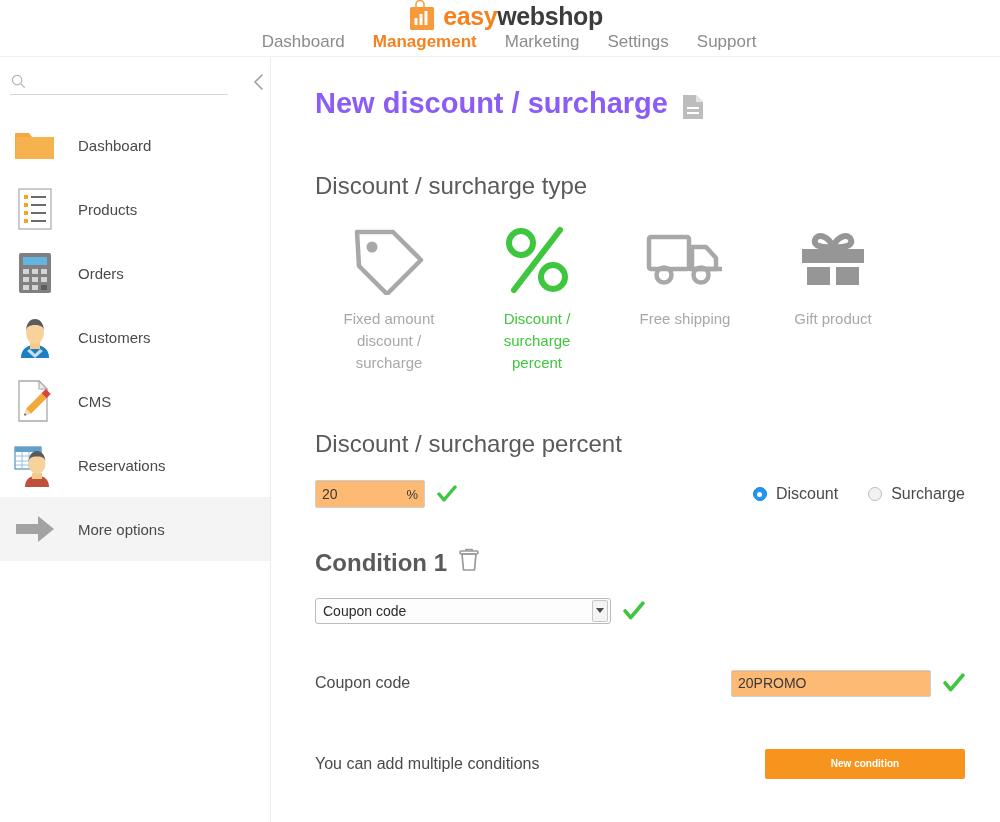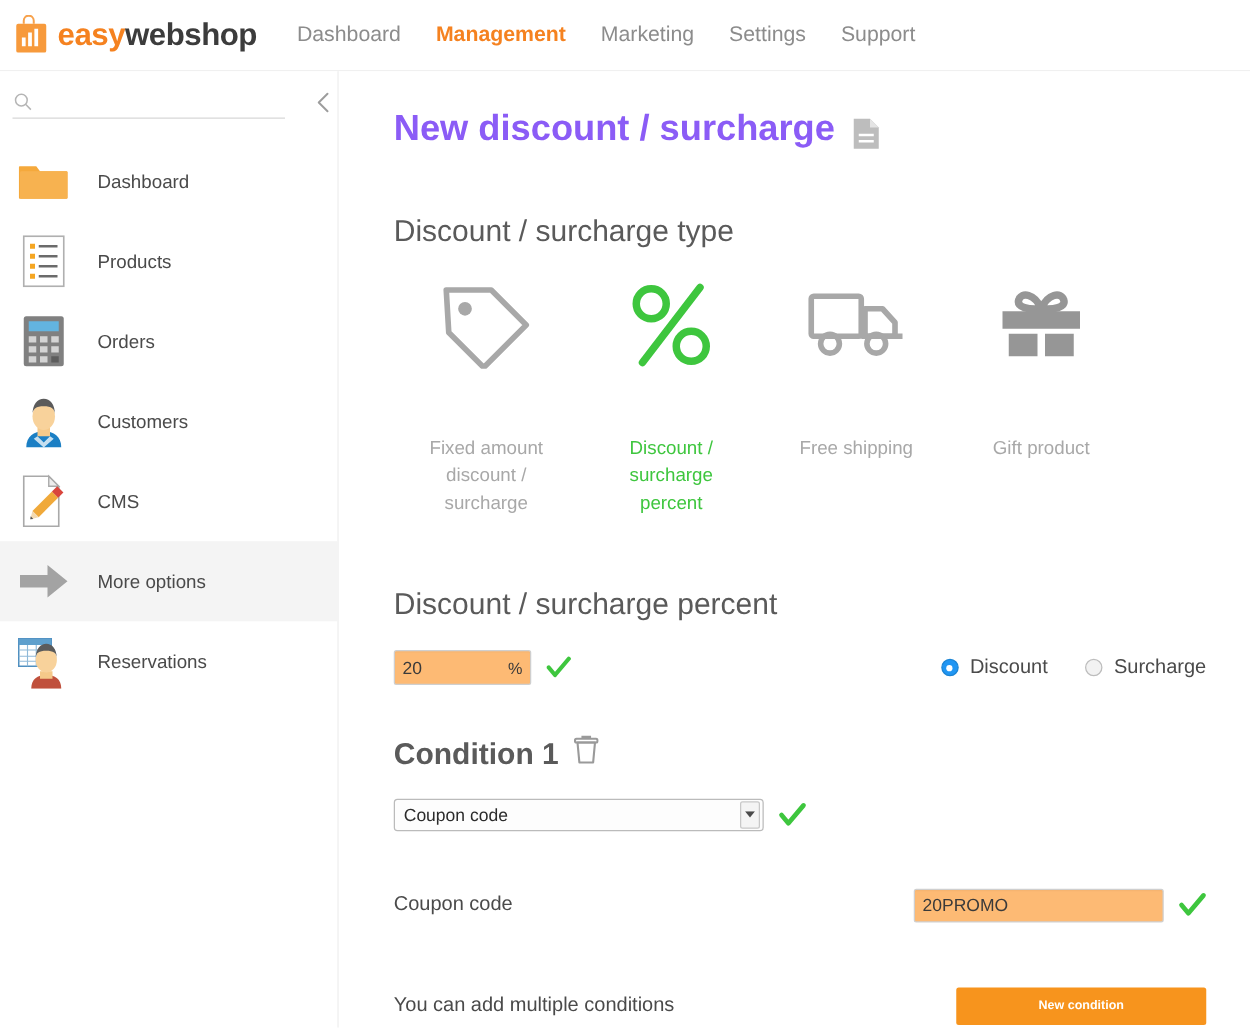--- a/index.html
+++ b/index.html
@@ -9,21 +9,21 @@
     background: #ffffff;
     font-family: "Liberation Sans", sans-serif;
     overflow: hidden;
   }
 
   
   #topbar {
     position: absolute; left: 0; top: 0; width: 1000px; height: 57px;
     background: #ffffff;
     border-bottom: 1px solid #f0f0f0;
-    display: flex; align-items: center;
+    display: flex; align-items: center; flex-direction: column;
   }
   #logo-wrap { display: flex; align-items: center; margin-left: 10px; }
   #logo-icon { width: 30px; height: 32px; display:block; }
   #logo-text {
     font-size: 25px; font-weight: bold; margin-left: 6px;
     letter-spacing: -0.4px;
   }
   #logo-text .easy { color: #f58220; }
   #logo-text .webshop { color: #3c3c3c; }
 
@@ -93,21 +93,21 @@
     font-size: 24px; color: #5a5a5a; font-weight: normal;
     margin-left: 44px;
   }
 
   
   #type-row {
     display: flex; margin-left: 44px; margin-top: 24px;
   }
   .type-card {
     width: 148px; display: flex; flex-direction: column;
-    align-items: center; cursor: pointer; gap: 40px;
+    align-items: center; cursor: pointer;
   }
   .type-card .t-ico {
     height: 72px; display: flex; align-items: center; justify-content: center;
   }
   .type-card .t-lbl {
     margin-top: 12px; font-size: 15px; color: #a8a8a8;
     text-align: center; line-height: 22px; max-width: 120px;
   }
   .type-card.active .t-lbl { color: #3ec63e; }
 
@@ -308,29 +308,20 @@
           <path d="M23 2 v8 h8 z" fill="#ededed" stroke="#a9a9a9" stroke-width="1.1"></path>
           <g transform="rotate(-45 22 22)">
             <rect x="8" y="19" width="22" height="7" fill="#f0a93a"></rect>
             <rect x="30" y="19" width="6" height="7" fill="#d9453c"></rect>
             <path d="M8 19 l-6 3.5 l6 3.5 z" fill="#f3d9b0"></path>
             <path d="M4 21 l-2 1.5 l2 1.5 z" fill="#555"></path>
           </g>
         </svg>
       </div>
       <div class="lbl">CMS</div>
-    </div>
-
-    <div class="navrow selected">
-      <div class="ico">
-        <svg width="42" height="32" viewBox="0 0 42 32">
-          <path d="M2 11 h22 V3 l16 13 l-16 13 v-8 H2 z" fill="#a3a3a3"></path>
-        </svg>
-      </div>
-      <div class="lbl">More options</div>
     </div>
 
     <div class="navrow">
       <div class="ico">
         <svg width="42" height="44" viewBox="0 0 42 44">
           <rect x="1" y="4" width="26" height="22" fill="#ffffff" stroke="#4f8fc0" stroke-width="1.2"></rect>
           <rect x="1" y="4" width="26" height="5" fill="#5fa0cd"></rect>
           <g stroke="#8fb9d8" stroke-width="0.9">
             <line x1="1" y1="13" x2="27" y2="13"></line>
               <line x1="1" y1="18" x2="27" y2="18"></line>
@@ -341,20 +332,29 @@
           </g>
           <path d="M11 44 c0-8 5-11 12-11 s12 3 12 11 z" fill="#c0503c"></path>
           <path d="M18 30 h10 v6 h-10 z" fill="#f5c98a"></path>
           <ellipse cx="23" cy="21" rx="8.5" ry="10" fill="#f8d29b"></ellipse>
           <path d="M14.5 20 c0-8 4-12 8.5-12 s8.5 4 8.5 12 c0-5-3-6.5-8.5-6.5 s-8.5 1.5-8.5 6.5 z" fill="#5b5b5b"></path>
         </svg>
       </div>
       <div class="lbl">Reservations</div>
     </div>
 
+    <div class="navrow selected">
+      <div class="ico">
+        <svg width="42" height="32" viewBox="0 0 42 32">
+          <path d="M2 11 h22 V3 l16 13 l-16 13 v-8 H2 z" fill="#a3a3a3"></path>
+        </svg>
+      </div>
+      <div class="lbl">More options</div>
+    </div>
+
   </div>
 </aside>
 
 <main id="main">
 
   <h1 id="page-title">
     <span>New discount / surcharge</span>
     <svg class="doc-ico" width="22" height="26" viewBox="0 0 22 26">
       <path d="M1 1 h13 l7 7 v17 H1 z" fill="#bdbdbd"></path>
       <path d="M14 1 v7 h7 z" fill="#e4e4e4"></path>

